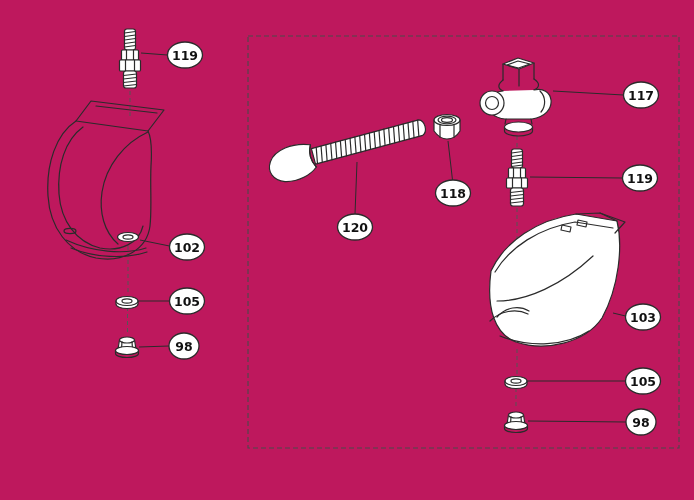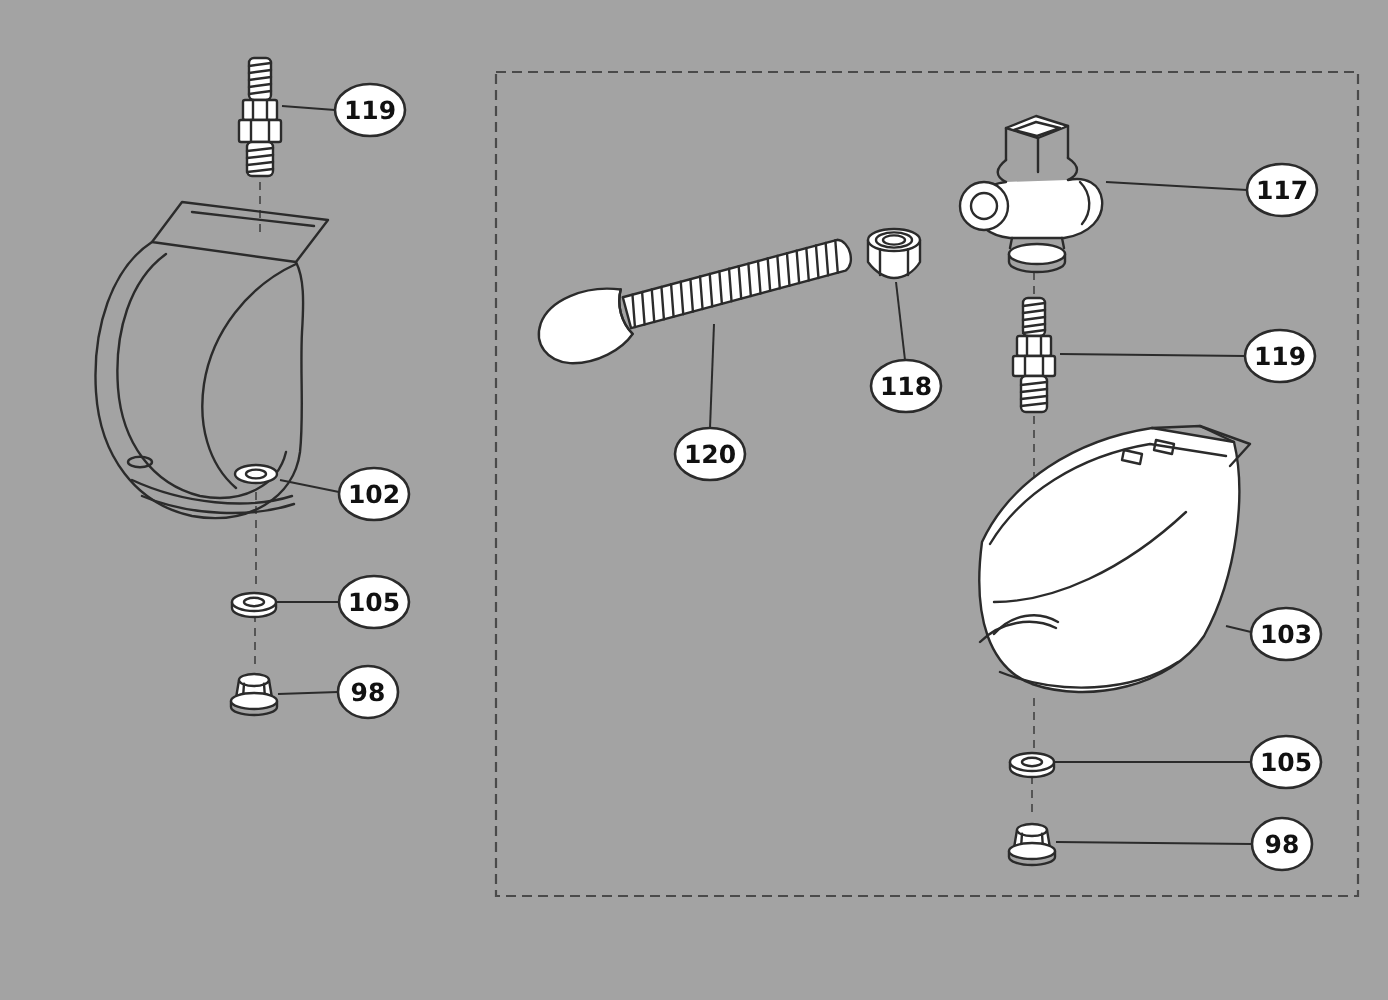--- a/index.html
+++ b/index.html
@@ -1,20 +1,20 @@
 <!DOCTYPE html>
 <html><head>
 <meta charset="utf-8">
 <style>
   html, body { margin: 0; padding: 0; background: #ffffff; }
   .stage {
     position: relative;
     width: 694px;
     height: 500px;
-    background: #a3a3a3;
+    background: #be185d;
     overflow: hidden;
     font-family: "DejaVu Sans", sans-serif;
   }
   svg { display: block; }
   .ln  { fill: none; stroke: #2b2b2b; stroke-width: 1.2; stroke-linecap: round; stroke-linejoin: round; }
   .lnw { fill: #ffffff; }
   .axis { fill: none; stroke: #555555; stroke-width: 1; stroke-dasharray: 4 3; }
   .boundary { fill: none; stroke: #4a4a4a; stroke-width: 1.1; stroke-dasharray: 5 3; }
   .callout ellipse { fill: #ffffff; stroke: #2b2b2b; stroke-width: 1.3; }
   .leader { stroke: #2b2b2b; stroke-width: 1; }

